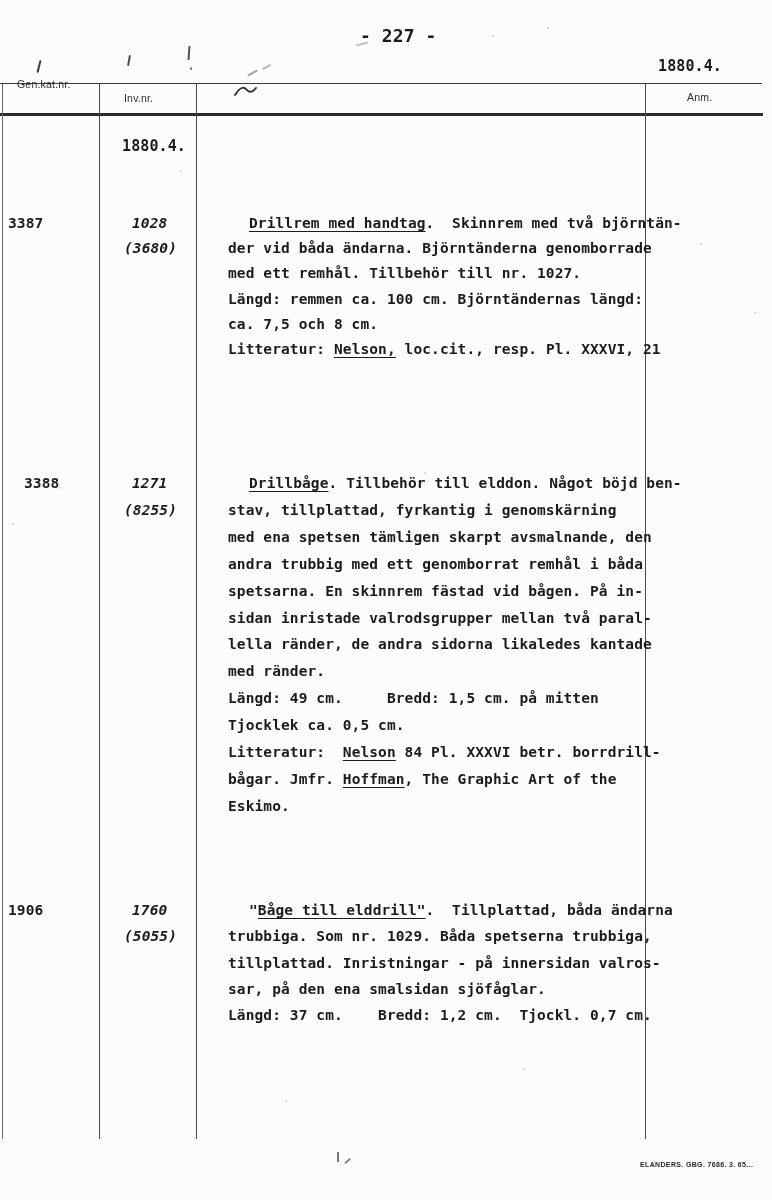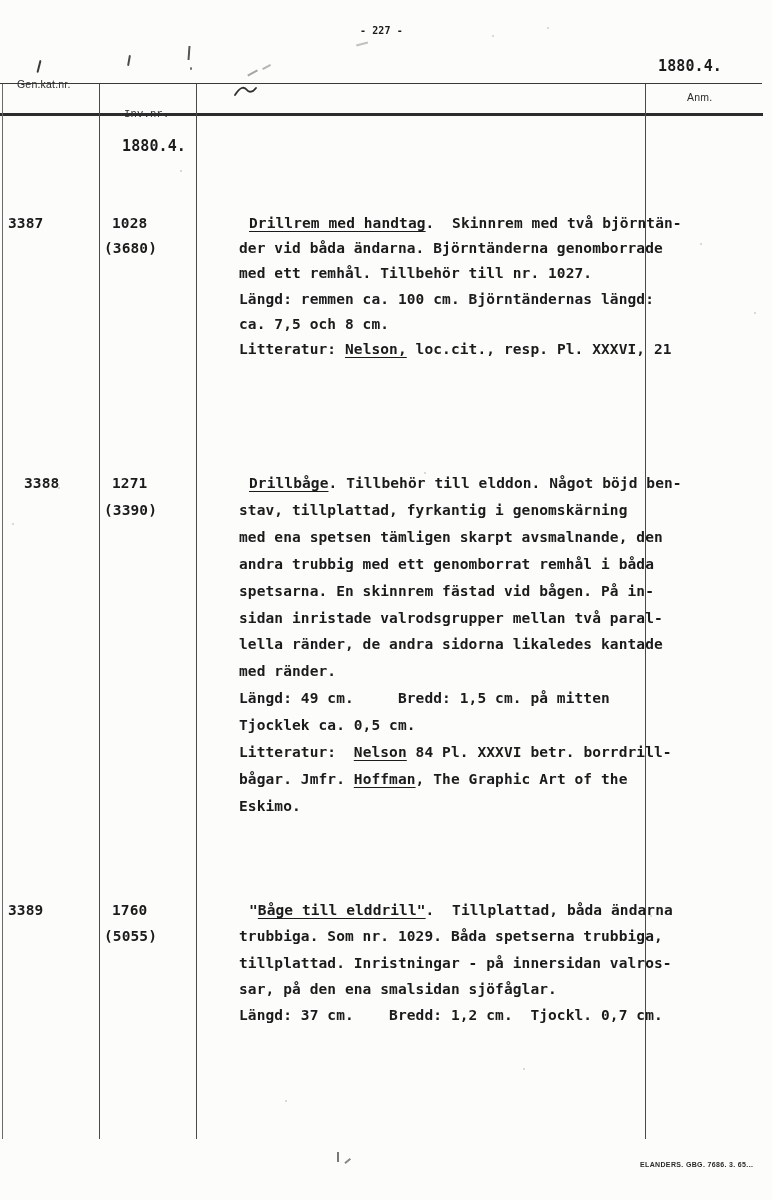--- a/index.html
+++ b/index.html
@@ -12,62 +12,62 @@
   .tw{font-weight:700;font-size:14.5px;white-space:pre;letter-spacing:0.1px;}
   .rule-h{position:absolute;left:0;background:#3a3a3a;}
   .rule-v{position:absolute;background:#4a4a4a;}
   .hdr{
     position:absolute;font-family:"Liberation Sans",sans-serif;
     font-size:10.5px;color:#2e2e2e;font-weight:400;letter-spacing:0.2px;
     white-space:pre;
   }
   .entry-desc{position:absolute;left:209px;z-index:3;}
   .entry-desc .line{white-space:pre;margin-left:40px;}
-  .entry-desc .line.cont{margin-left:30px;}
+  .entry-desc .line.cont{margin-left:19px;}
   .u{text-decoration:underline;text-underline-offset:3px;text-decoration-thickness:1.4px;}
   .num{position:absolute;z-index:3;}
-  .inv-block{position:absolute;left:104px;z-index:3;}
+  .inv-block{position:absolute;left:124px;z-index:3;font-style:italic;}
   .inv-block .inv-main{padding-left:8px;}
   .footer{
     position:absolute;left:640px;top:1161px;
     font-family:"Liberation Sans",sans-serif;font-size:7px;font-weight:700;
     letter-spacing:0.35px;color:#2a2a2a;white-space:pre;
   }
   .artifact{position:absolute;}
   .speck{position:absolute;width:2px;height:2px;border-radius:50%;background:#555;opacity:0.28;}
 </style>
 </head>
 <body>
 
 <div class="abs" style="left:0;top:0;width:772px;height:1200px;">
 
-  <div class="abs tw" style="left:360px;top:25px;font-size:10px;">- 227 -</div>
+  <div class="abs tw" style="left:360px;top:25px;font-size:18px;">- 227 -</div>
   <div class="abs tw" style="left:658px;top:57px;font-size:15px;">1880.4.</div>
 
   <div class="rule-h" style="top:82.5px;width:762px;height:1.6px;"></div>
   <div class="rule-h" style="top:113px;width:763px;height:2.6px;background:#2c2c2c;"></div>
   <div class="rule-v" style="left:1.5px;top:84px;width:1px;height:1055px;background:#6a6a6a;"></div>
   <div class="rule-v" style="left:99px;top:84px;width:1.4px;height:1055px;"></div>
   <div class="rule-v" style="left:196px;top:84px;width:1.4px;height:1055px;"></div>
   <div class="rule-v" style="left:645px;top:84px;width:1.3px;height:1055px;"></div>
 
   <div class="hdr" style="left:17px;top:78px;">Gen.kat.nr.</div>
-  <div class="hdr" style="left:124px;top:108px;font-family:Liberation Mono, monospace;">Inv.nr.</div>
+  <div class="hdr" style="left:124px;top:92px;">Inv.nr.</div>
   <div class="hdr" style="left:687px;top:91px;">Anm.</div>
 
   <div class="abs tw" style="left:122px;top:137px;font-size:15px;">1880.4.</div>
 
   <div id="entries">
       <div class="num tw" style="left: 8px; top: 211px; line-height: 25.2px;">3387</div>
       <div class="inv-block tw" style="top: 211px; line-height: 25.2px;"><div class="inv-main">1028</div><div>(3680)</div></div>
       <div class="entry-desc tw" style="top: 211px; line-height: 25.2px;"><div class="line"><span class="u">Drillrem med handtag</span><span>.  Skinnrem med två björntän-</span></div><div class="line cont"><span>der vid båda ändarna. Björntänderna genomborrade</span></div><div class="line cont"><span>med ett remhål. Tillbehör till nr. 1027.</span></div><div class="line cont"><span>Längd: remmen ca. 100 cm. Björntändernas längd:</span></div><div class="line cont"><span>ca. 7,5 och 8 cm.</span></div><div class="line cont"><span>Litteratur: </span><span class="u">Nelson,</span><span> loc.cit., resp. Pl. XXXVI, 21</span></div></div>
       <div class="num tw" style="left: 24px; top: 470px; line-height: 26.9px;">3388</div>
-      <div class="inv-block tw" style="top: 470px; line-height: 26.9px;"><div class="inv-main">1271</div><div>(3390)</div></div>
+      <div class="inv-block tw" style="top: 470px; line-height: 26.9px;"><div class="inv-main">1271</div><div>(8255)</div></div>
       <div class="entry-desc tw" style="top: 470px; line-height: 26.9px;"><div class="line"><span class="u">Drillbåge</span><span>. Tillbehör till elddon. Något böjd ben-</span></div><div class="line cont"><span>stav, tillplattad, fyrkantig i genomskärning</span></div><div class="line cont"><span>med ena spetsen tämligen skarpt avsmalnande, den</span></div><div class="line cont"><span>andra trubbig med ett genomborrat remhål i båda</span></div><div class="line cont"><span>spetsarna. En skinnrem fästad vid bågen. På in-</span></div><div class="line cont"><span>sidan inristade valrodsgrupper mellan två paral-</span></div><div class="line cont"><span>lella ränder, de andra sidorna likaledes kantade</span></div><div class="line cont"><span>med ränder.</span></div><div class="line cont"><span>Längd: 49 cm.     Bredd: 1,5 cm. på mitten</span></div><div class="line cont"><span>Tjocklek ca. 0,5 cm.</span></div><div class="line cont"><span>Litteratur:  </span><span class="u">Nelson</span><span> 84 Pl. XXXVI betr. borrdrill-</span></div><div class="line cont"><span>bågar. Jmfr. </span><span class="u">Hoffman</span><span>, The Graphic Art of the</span></div><div class="line cont"><span>Eskimo.</span></div></div>
-      <div class="num tw" style="left: 8px; top: 897px; line-height: 26.3px;">3389</div>
+      <div class="num tw" style="left: 8px; top: 897px; line-height: 26.3px;">1906</div>
       <div class="inv-block tw" style="top: 897px; line-height: 26.3px;"><div class="inv-main">1760</div><div>(5055)</div></div>
       <div class="entry-desc tw" style="top: 897px; line-height: 26.3px;"><div class="line"><span>"</span><span class="u">Båge till elddrill"</span><span>.  Tillplattad, båda ändarna</span></div><div class="line cont"><span>trubbiga. Som nr. 1029. Båda spetserna trubbiga,</span></div><div class="line cont"><span>tillplattad. Inristningar - på innersidan valros-</span></div><div class="line cont"><span>sar, på den ena smalsidan sjöfåglar.</span></div><div class="line cont"><span>Längd: 37 cm.    Bredd: 1,2 cm.  Tjockl. 0,7 cm.</span></div></div>
     </div>
 
   <div class="footer">ELANDERS. GBG. 7686. 3. 65...</div>
 
   <div>
     <svg class="artifact" style="left:234px;top:84px;" width="24" height="13" viewBox="0 0 24 13">
       <path d="M1,11 C6,3 10,2 13,6 C15,9 19,8 22,4" stroke="#2f2f2f" stroke-width="1.8" fill="none" stroke-linecap="round"></path>
     </svg>

